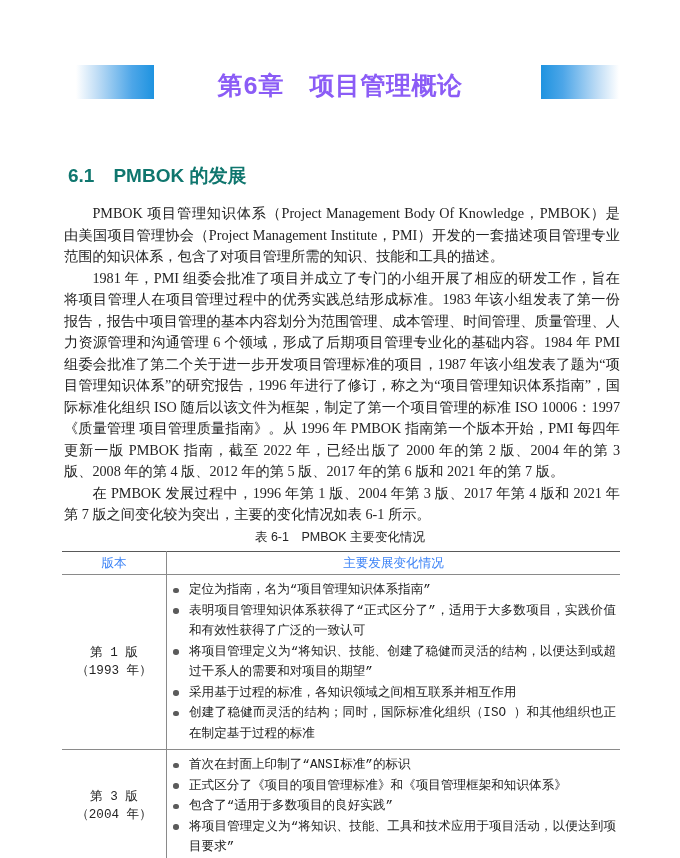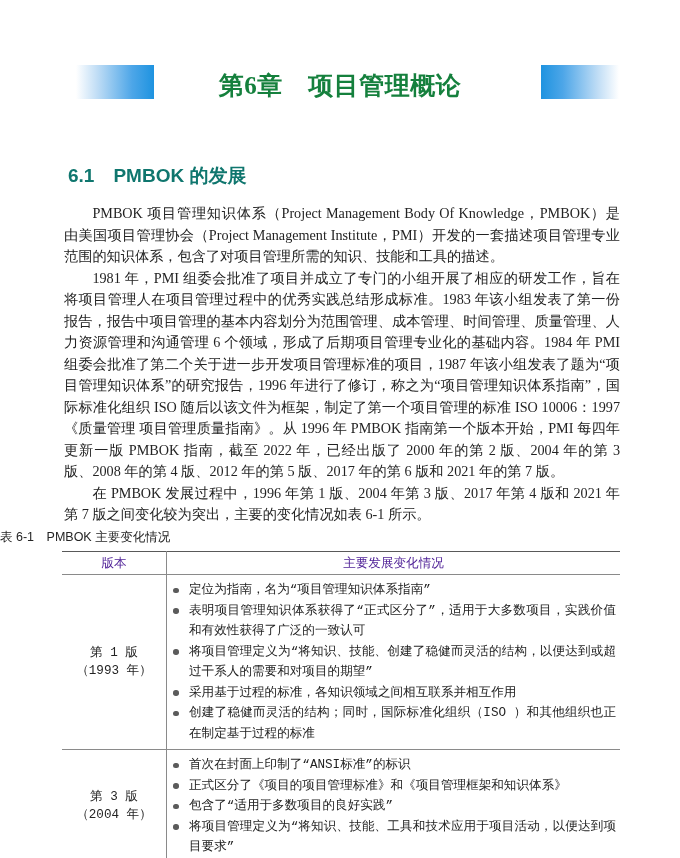--- a/index.html
+++ b/index.html
@@ -43,24 +43,24 @@
     left: 76px;
     background: linear-gradient(to right, #ffffff 0%, #bedcf5 28%, #4da6e8 72%, #1e93e0 100%);
   }
   .deco-bar-right {
     left: 541px;
     background: linear-gradient(to right, #1e93e0 0%, #4da6e8 28%, #bedcf5 72%, #ffffff 100%);
   }
   .chapter-title {
     position: relative;
     z-index: 2;
-    font-family: Liberation Serif, serif;
+    font-family: Liberation Mono, monospace;
     font-size: 25px;
     font-weight: bold;
-    color: #15803d;
+    color: #8b5cf6;
     letter-spacing: 0.5px;
     white-space: pre;
   }
 
   
   .section-heading {
     position: absolute;
     top: 163px;
     left: 68px;
     font-family: "Liberation Sans", "DejaVu Sans", sans-serif;
@@ -86,21 +86,21 @@
     text-indent: 2em;
     color: #232323;
   }
 
   
   .table-caption {
     position: absolute;
     top: 529px;
     left: 0;
     width: 680px;
-    text-align: left;
+    text-align: center;
     font-family: "Liberation Sans", "DejaVu Sans", sans-serif;
     font-size: 12.5px;
     color: #242424;
     white-space: pre;
   }
 
   .data-table {
     position: absolute;
     top: 551px;
     left: 62px;
@@ -115,21 +115,21 @@
     font-family: Liberation Mono, monospace;
   }
   .data-table thead th {
     border-top: 1.4px solid #595959;
     border-bottom: 1px solid #8a8a8a;
     font-weight: normal;
     font-family: "Liberation Sans", "DejaVu Sans", sans-serif;
     font-size: 12.6px;
     height: 22px;
     text-align: center;
-    color: #4c1d95;
+    color: #3b82f6;
   }
   .col-version {
     width: 104px;
   }
   .data-table thead th.col-version {
     border-right: 1px solid #8a8a8a;
   }
   .data-table tbody td.version-cell {
     border-right: 1px solid #8a8a8a;
     text-align: center;

